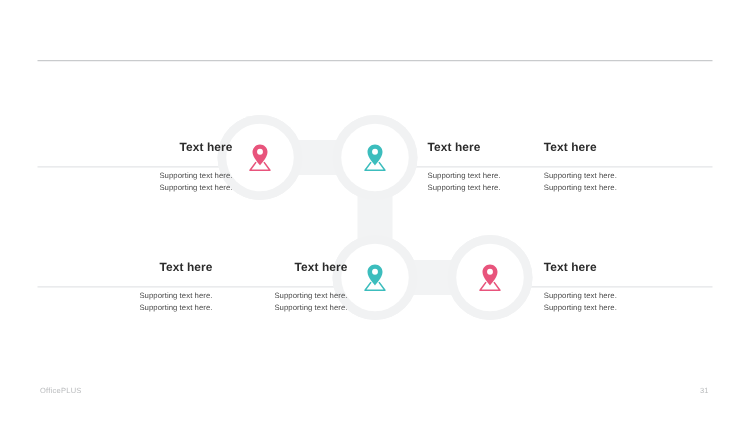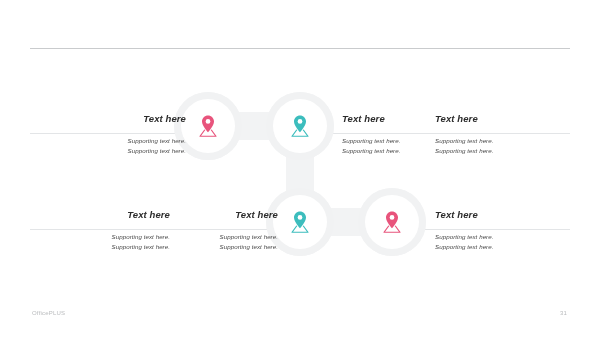--- a/index.html
+++ b/index.html
@@ -57,21 +57,21 @@
     justify-content: center;
   }
   .node-1 { left: 181px; top: 99px; }
   .node-2 { left: 273px; top: 99px; }
   .node-3 { left: 273px; top: 195px; }
   .node-4 { left: 365px; top: 195px; }
 
   .pin-icon { display: block; }
 
   
-  .tblock { position: absolute; font-style: italic; }
+  .tblock { position: absolute; }
   .tblock .heading {
     font-size: 9.5px;
     font-weight: bold;
     color: #2c2c2c;
     line-height: 12px;
     margin: 0 0 11px 0;
     letter-spacing: 0.1px;
   }
   .tblock .support {
     font-size: 6.2px;

